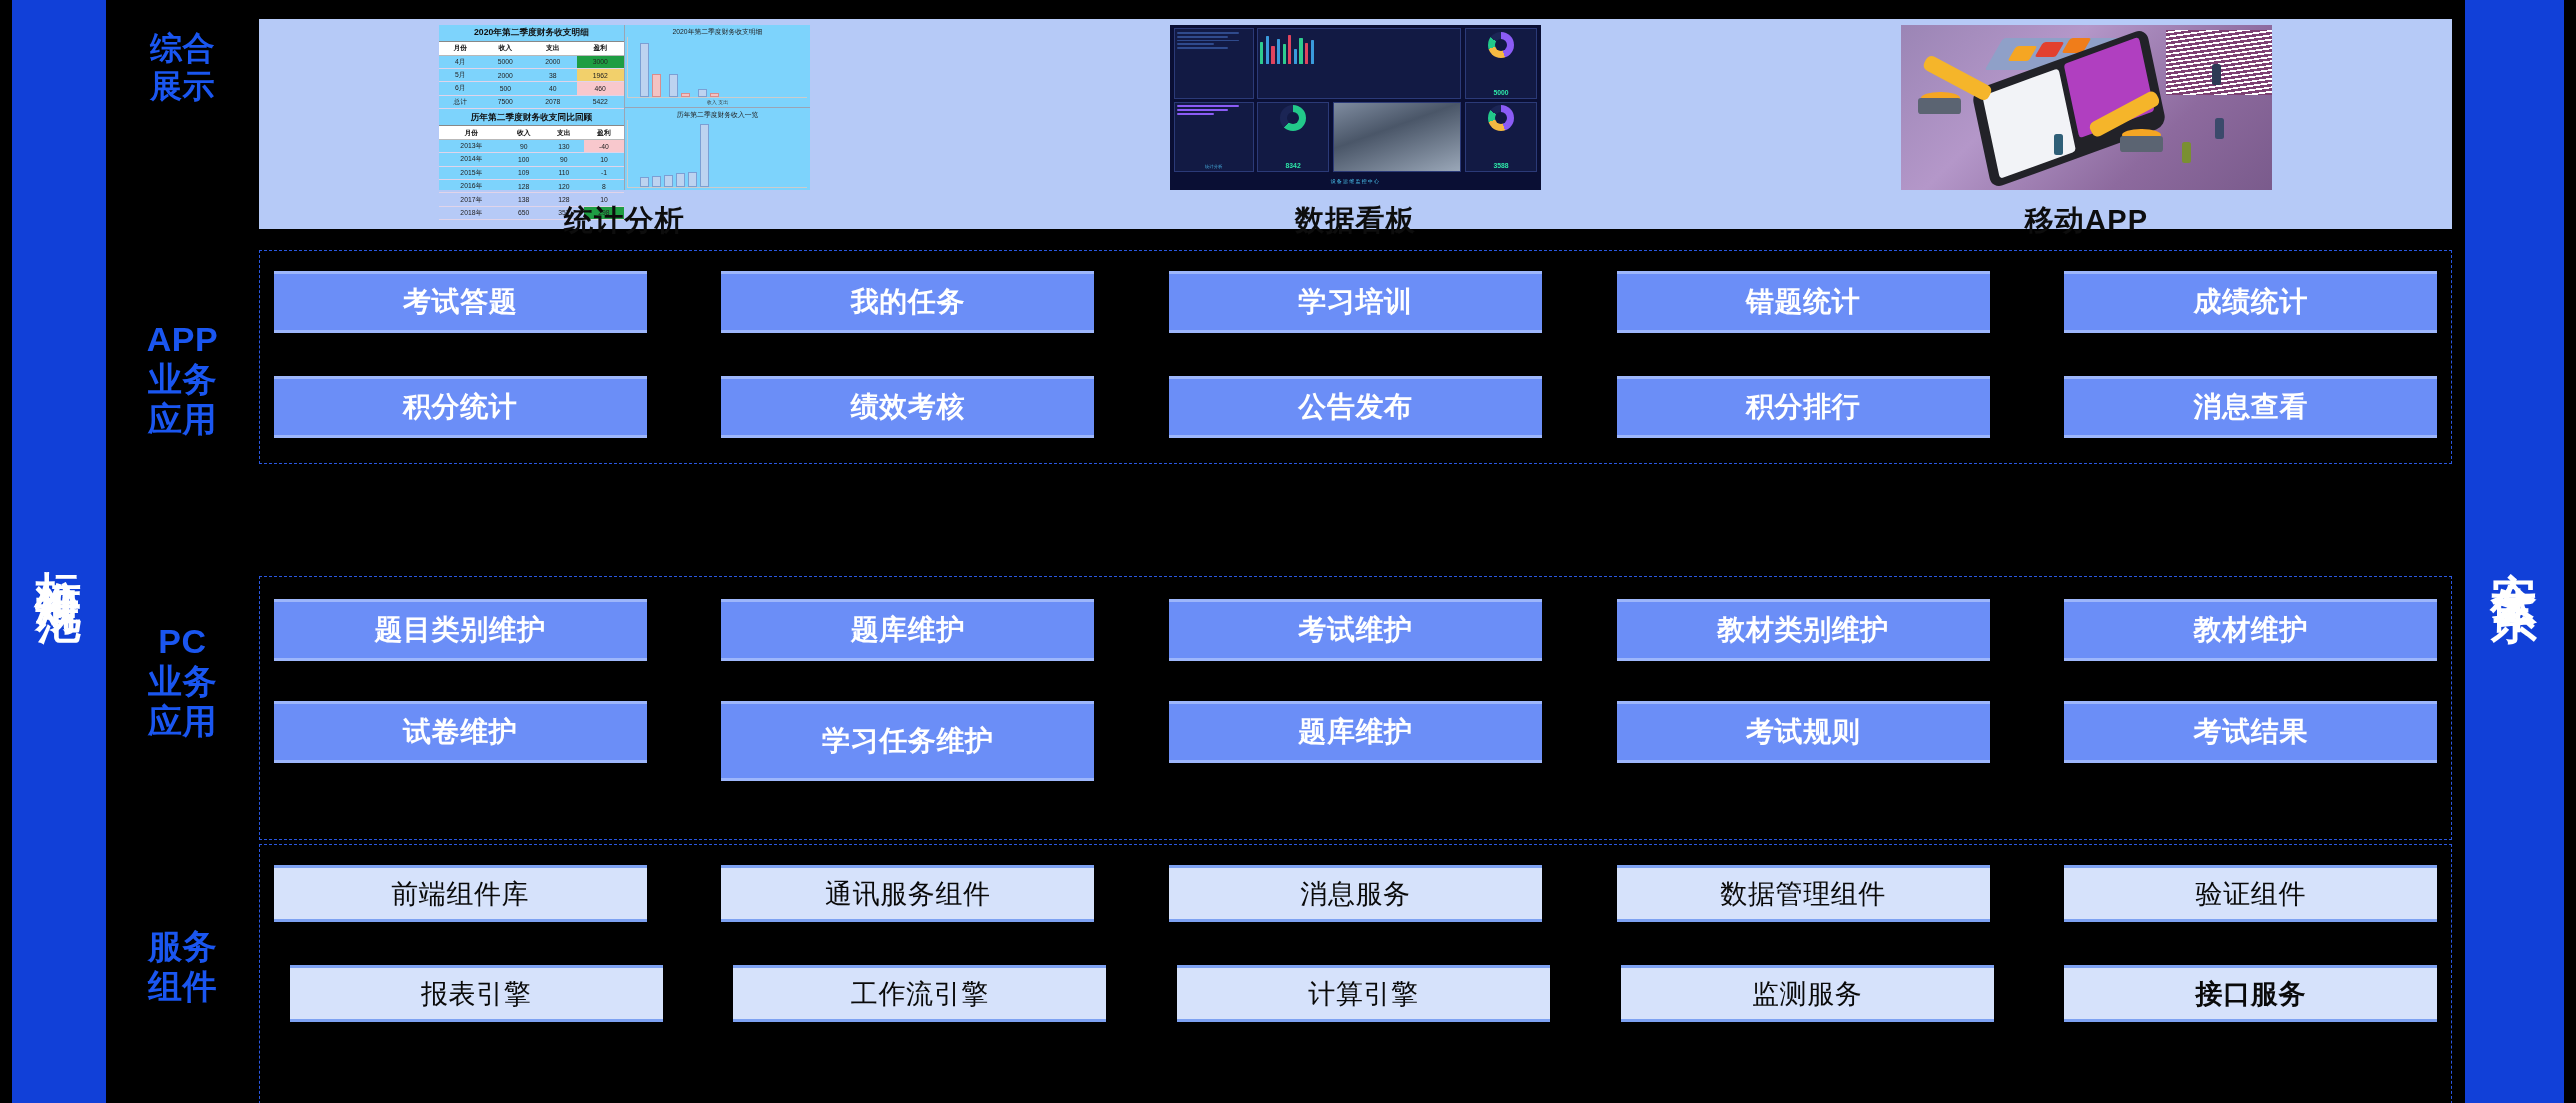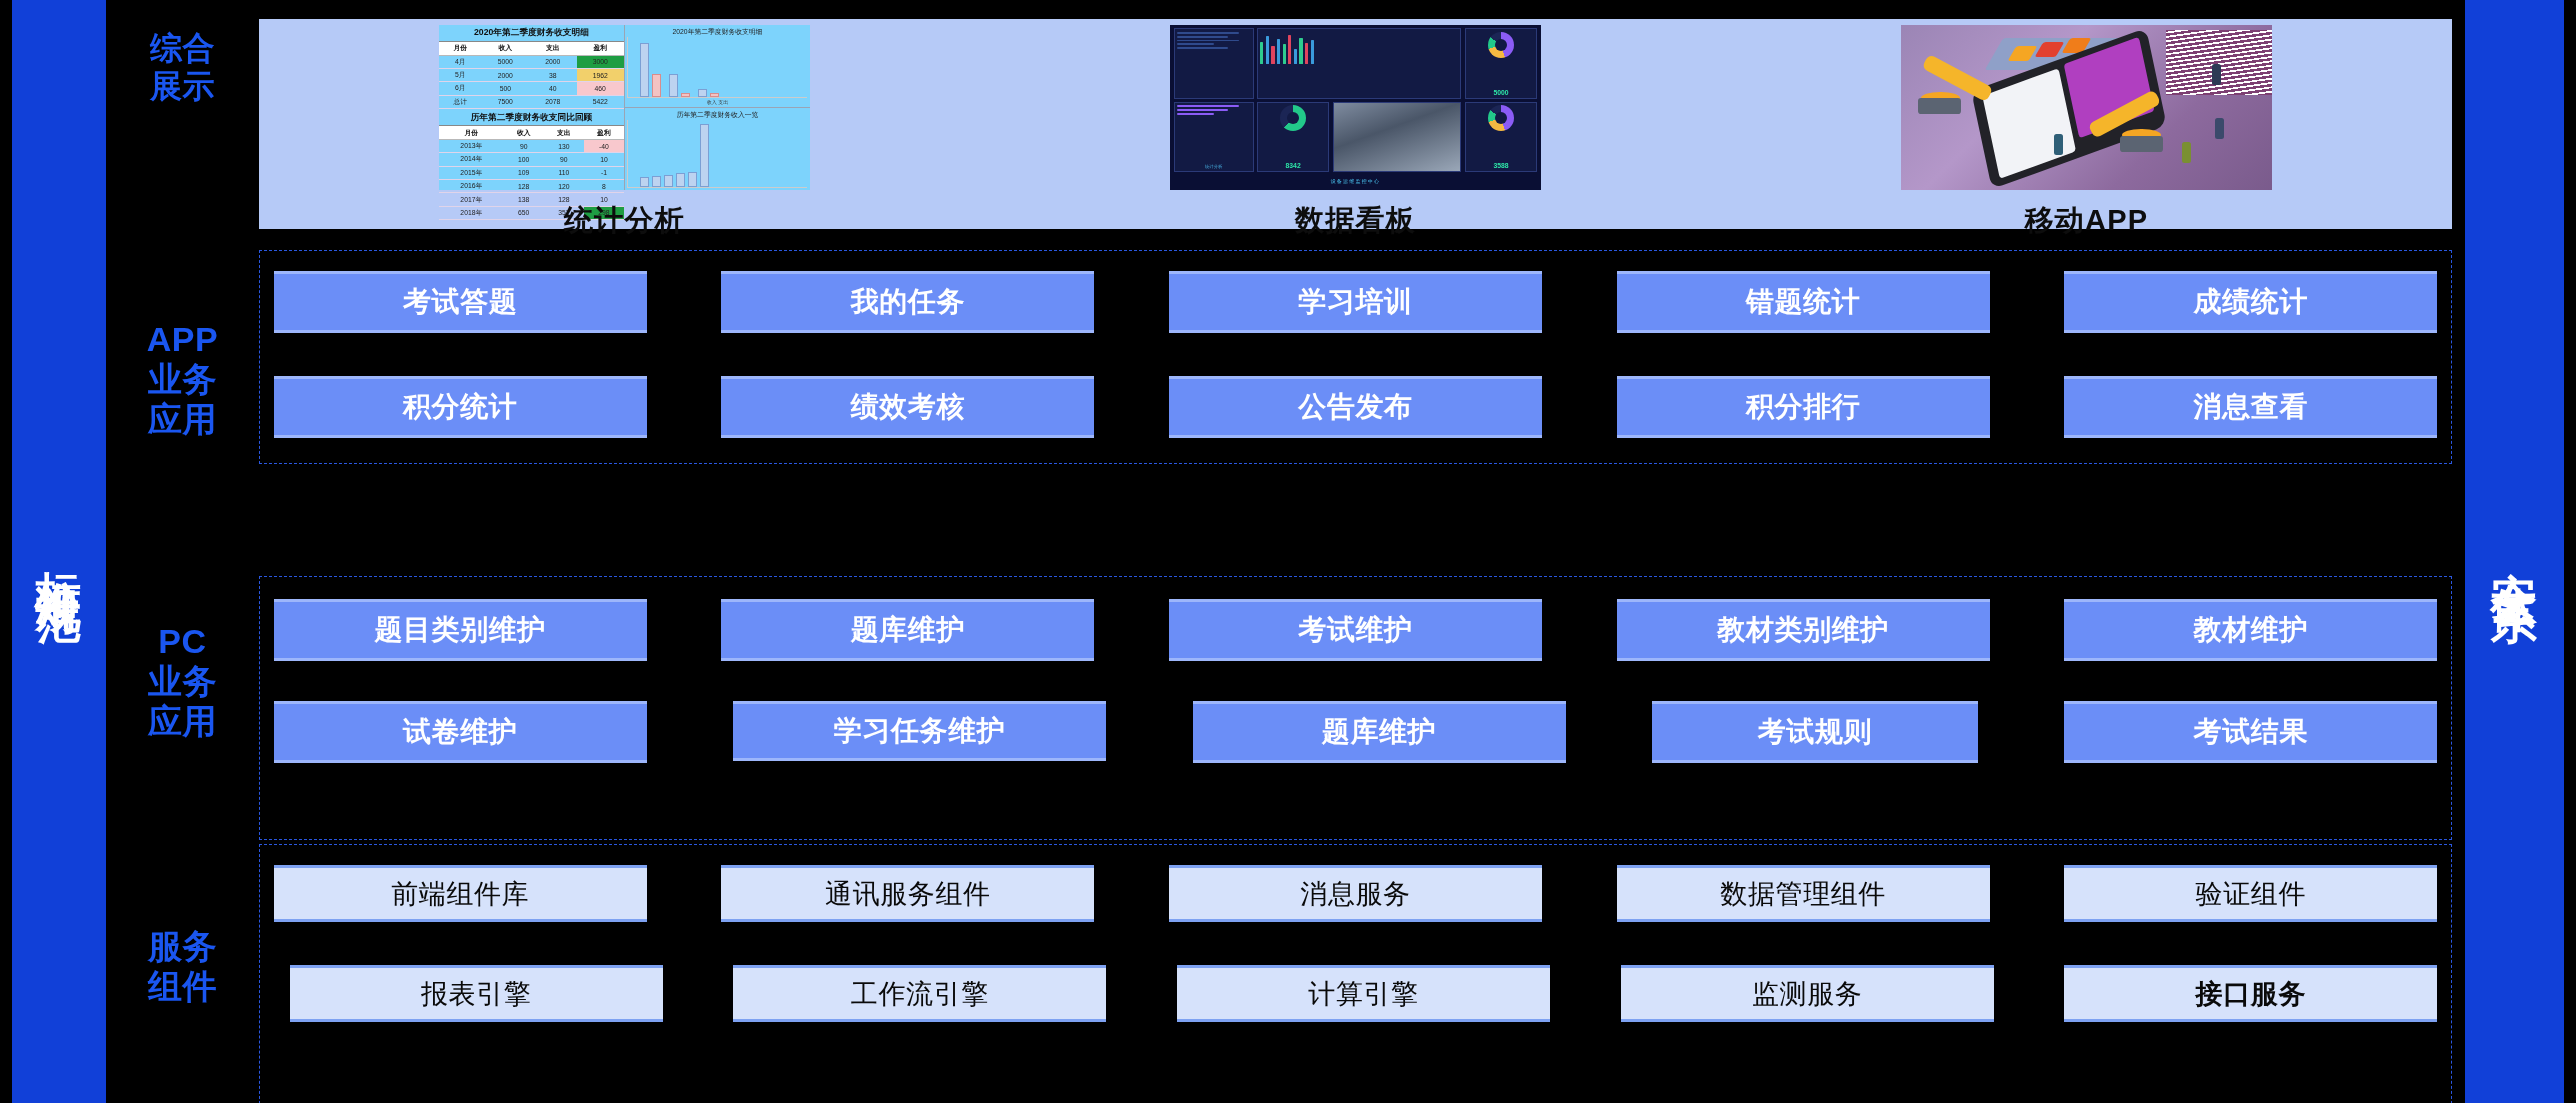--- a/index.html
+++ b/index.html
@@ -392,23 +392,23 @@
 <div class="section" style="top:576px;height:264px;">
   <div class="grid-row" style="margin-top:22.4px;">
     <div class="tile app" style="width:373px;height:62px;">题目类别维护</div>
     <div class="tile app" style="width:373px;height:62px;">题库维护</div>
     <div class="tile app" style="width:373px;height:62px;">考试维护</div>
     <div class="tile app" style="width:373px;height:62px;">教材类别维护</div>
     <div class="tile app" style="width:373px;height:62px;">教材维护</div>
   </div>
   <div class="grid-row" style="margin-top:40px;">
     <div class="tile app" style="width:373px;height:62px;">试卷维护</div>
-    <div class="tile app" style="width:373px;height:60px;">学习任务维护</div>
+    <div class="tile app" style="width:373px;height:80px;">学习任务维护</div>
     <div class="tile app" style="width:373px;height:62px;">题库维护</div>
-    <div class="tile app" style="width:326px;height:62px;">考试规则</div>
+    <div class="tile app" style="width:373px;height:62px;">考试规则</div>
     <div class="tile app" style="width:373px;height:62px;">考试结果</div>
   </div>
 </div>
 
 <div class="section" style="top:844px;height:260px;">
   <div class="grid-row" style="margin-top:20px;">
     <div class="tile svc" style="width:373px;height:57px;">前端组件库</div>
     <div class="tile svc" style="width:373px;height:57px;">通讯服务组件</div>
     <div class="tile svc" style="width:373px;height:57px;">消息服务</div>
     <div class="tile svc" style="width:373px;height:57px;">数据管理组件</div>

